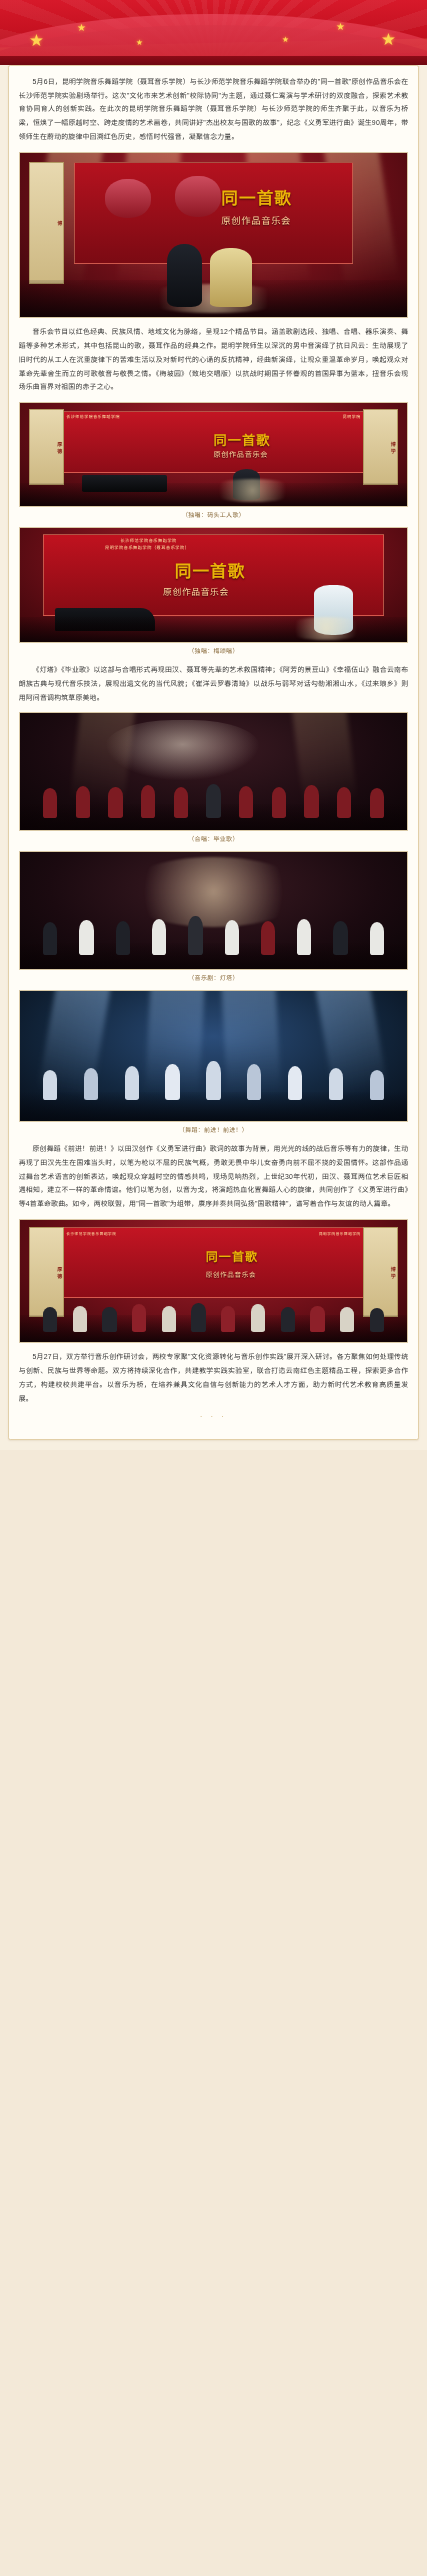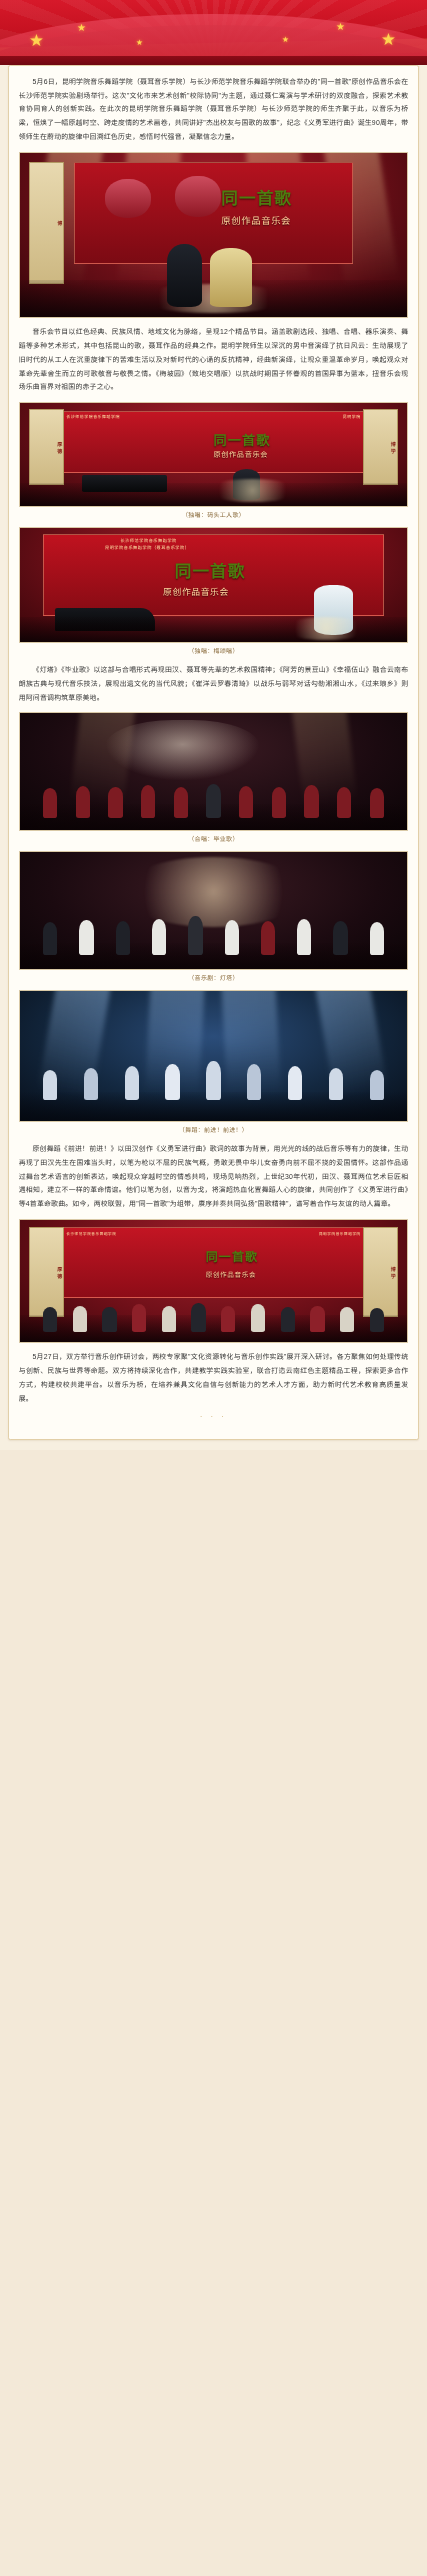--- a/index.html
+++ b/index.html
@@ -145,21 +145,21 @@
     background: radial-gradient(circle, rgba(255,235,190,.55), rgba(255,200,120,0) 70%);
     filter: blur(1.1px);
   }
   .stage .screen {
     position: absolute;
     background: linear-gradient(180deg,#c31523,#8d0c17);
     border: 0.6px solid rgba(255,220,160,.35);
   }
   .stage .title-zh {
     position: absolute;
-    color: #4d7c0f;
+    color: #eab308;
     font-weight: bold;
     letter-spacing: 1.1px;
     text-shadow: 0 0.6px 1.7px rgba(0,0,0,.6);
     white-space: nowrap;
   }
   .stage .subtitle-zh {
     position: absolute;
     color: #ffd9a0;
     letter-spacing: 0.6px;
     white-space: nowrap;

